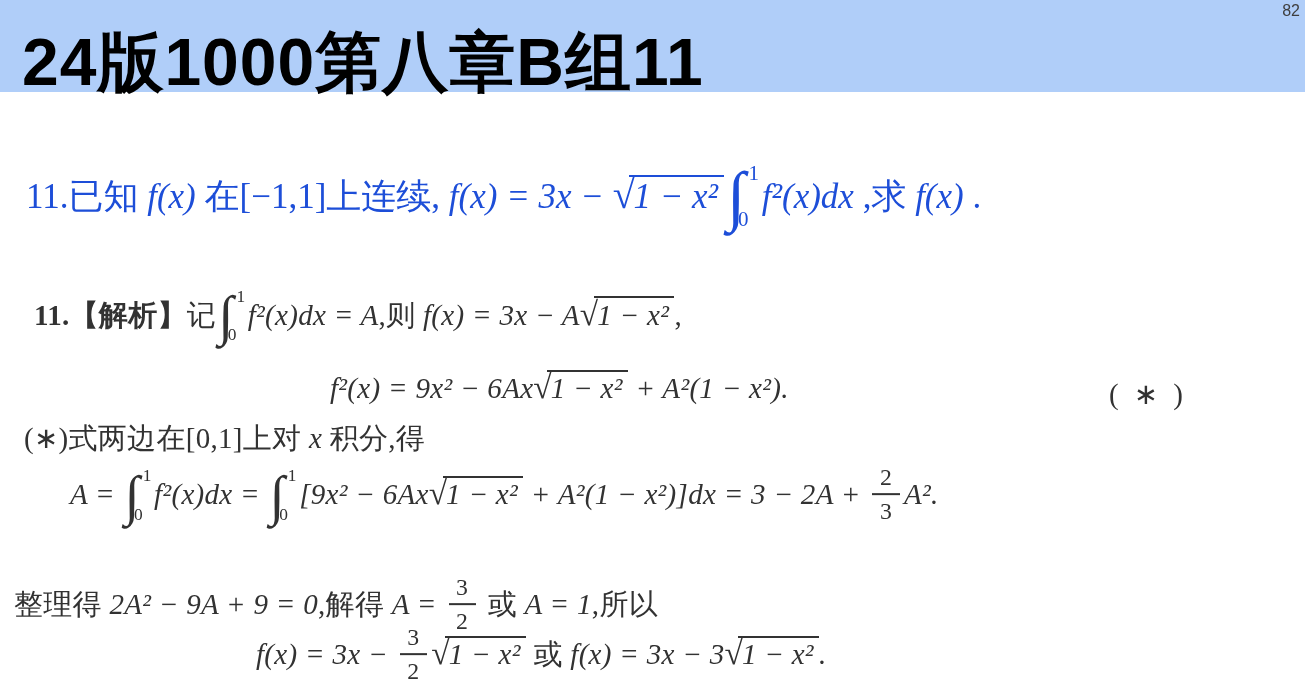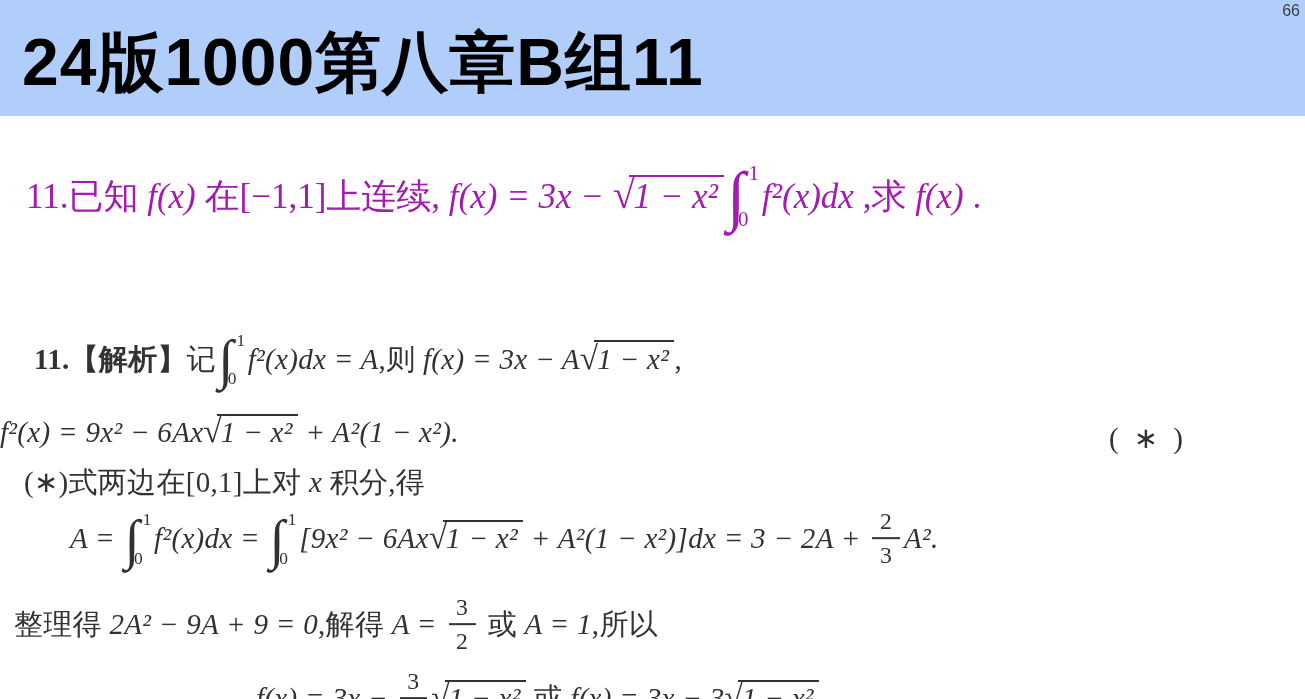--- a/index.html
+++ b/index.html
@@ -3,40 +3,40 @@
 <meta charset="utf-8">
 <style>
   html,body{margin:0;padding:0;}
   body{
     width:1305px;height:699px;position:relative;overflow:hidden;
     background:#ffffff;
     font-family:"Liberation Serif", serif;
   }
   
   .banner{
-    position:absolute;left:0;top:0;width:1305px;height:116px;
+    position:absolute;left:0;top:0;width:1305px;height:92px;
     background:#b0cef9;
   }
   .banner-title{
     position:absolute;left:22px;top:18px;
     font-family:"Liberation Sans", sans-serif;
     font-size:66px;font-weight:600;color:#000;
     letter-spacing:1px;white-space:nowrap;
   }
   .page-num{
     position:absolute;right:5px;top:2px;
     font-family:"Liberation Sans", sans-serif;
     font-size:16px;color:#3e3e3e;
   }
   
   .math-line{
     position:absolute;white-space:pre;line-height:1.25;
   }
-  .problem-line{ font-size:35px;color:#a21caf; }
-  .sol{ font-size:29px;color:#323232; letter-spacing:0.3px;margin-top:44px;}
+  .problem-line{ font-size:35px;color:#1d4ed8; }
+  .sol{ font-size:29px;color:#323232; letter-spacing:0.3px;}
   .mt{font-style:normal;}
   .mb{font-style:normal;font-weight:bold;}
   .mi{font-style:italic;}
   
   .msqrt{display:inline-block;white-space:nowrap;}
   .msqrt .rad{font-style:normal;font-size:1.15em;}
   .msqrt .rcd{
     display:inline-block;font-style:italic;line-height:1.05;
     border-top:0.075em solid currentColor;
     margin-left:-0.16em;padding:0.04em 0.18em 0 0.12em;
@@ -57,34 +57,34 @@
   .mfrac{
     display:inline-flex;flex-direction:column;align-items:center;
     vertical-align:middle;font-size:0.82em;line-height:1.2;
     font-style:normal;margin:0 0.18em;transform:translateY(-0.12em);
   }
   .mfrac .fn{border-bottom:0.085em solid currentColor;padding:0 0.32em 0.08em;}
   .mfrac .fd{padding-top:0.07em;}
   
   #problem   {left:26px;  top:166px; width:1270px;}
   #sol-l1    {left:34px;  top:290px;}
-  #sol-l2    {left:0;     top:366px; width:1213px; box-sizing:border-box;}
+  #sol-l2    {left:0;     top:366px; width:1213px; padding-left:330px; box-sizing:border-box;}
   #sol-l2 .star-tag{position:absolute;right:26px;top:10px;font-style:normal;letter-spacing:4px;}
   #sol-l3    {left:24px;   top:420px;}
   #sol-l4    {left:70px;  top:466px;}
-  #sol-l5    {left:14px;  top:552px;}
+  #sol-l5    {left:14px;  top:576px;}
   #sol-l6    {left:256px; top:626px;}
 </style>
 </head>
 <body>
 
 <div class="banner">
   <div class="banner-title">24版1000第八章B组11</div>
 </div>
-<div class="page-num">66</div>
+<div class="page-num">82</div>
 
 <div id="problem" class="math-line problem-line"><span class="mt">11.已知 </span><span class="mi">f(x)</span><span class="mt"> 在[−1,1]上连续, </span><span class="mi">f(x) = 3x − </span><span class="msqrt"><span class="rad">√</span><span class="rcd">1 − x²</span></span><span class="mint"><span class="ig">∫</span><span class="bounds"><span class="iu">1</span><span class="il">0</span></span></span><span class="mi">f²(x)dx</span><span class="mt"> ,求 </span><span class="mi">f(x)</span><span class="mt"> .</span></div>
 
 <div id="sol-l1" class="math-line sol"><span class="mb">11.【解析】</span><span class="mt">记</span><span class="mint"><span class="ig">∫</span><span class="bounds"><span class="iu">1</span><span class="il">0</span></span></span><span class="mi">f²(x)dx = A</span><span class="mt">,则 </span><span class="mi">f(x) = 3x − A</span><span class="msqrt"><span class="rad">√</span><span class="rcd">1 − x²</span></span><span class="mt">,</span></div>
 
 <div id="sol-l2" class="math-line sol"><span class="mi">f²(x) = 9x² − 6Ax</span><span class="msqrt"><span class="rad">√</span><span class="rcd">1 − x²</span></span><span class="mi"> + A²(1 − x²).</span><span class="star-tag">( ∗ )</span></div>
 
 <div id="sol-l3" class="math-line sol"><span class="mt">(∗)式两边在[0,1]上对 </span><span class="mi">x</span><span class="mt"> 积分,得</span></div>
 
 <div id="sol-l4" class="math-line sol"><span class="mi">A = </span><span class="mint"><span class="ig">∫</span><span class="bounds"><span class="iu">1</span><span class="il">0</span></span></span><span class="mi">f²(x)dx = </span><span class="mint"><span class="ig">∫</span><span class="bounds"><span class="iu">1</span><span class="il">0</span></span></span><span class="mi">[9x² − 6Ax</span><span class="msqrt"><span class="rad">√</span><span class="rcd">1 − x²</span></span><span class="mi"> + A²(1 − x²)]dx = 3 − 2A + </span><span class="mfrac"><span class="fn">2</span><span class="fd">3</span></span><span class="mi">A².</span></div>

